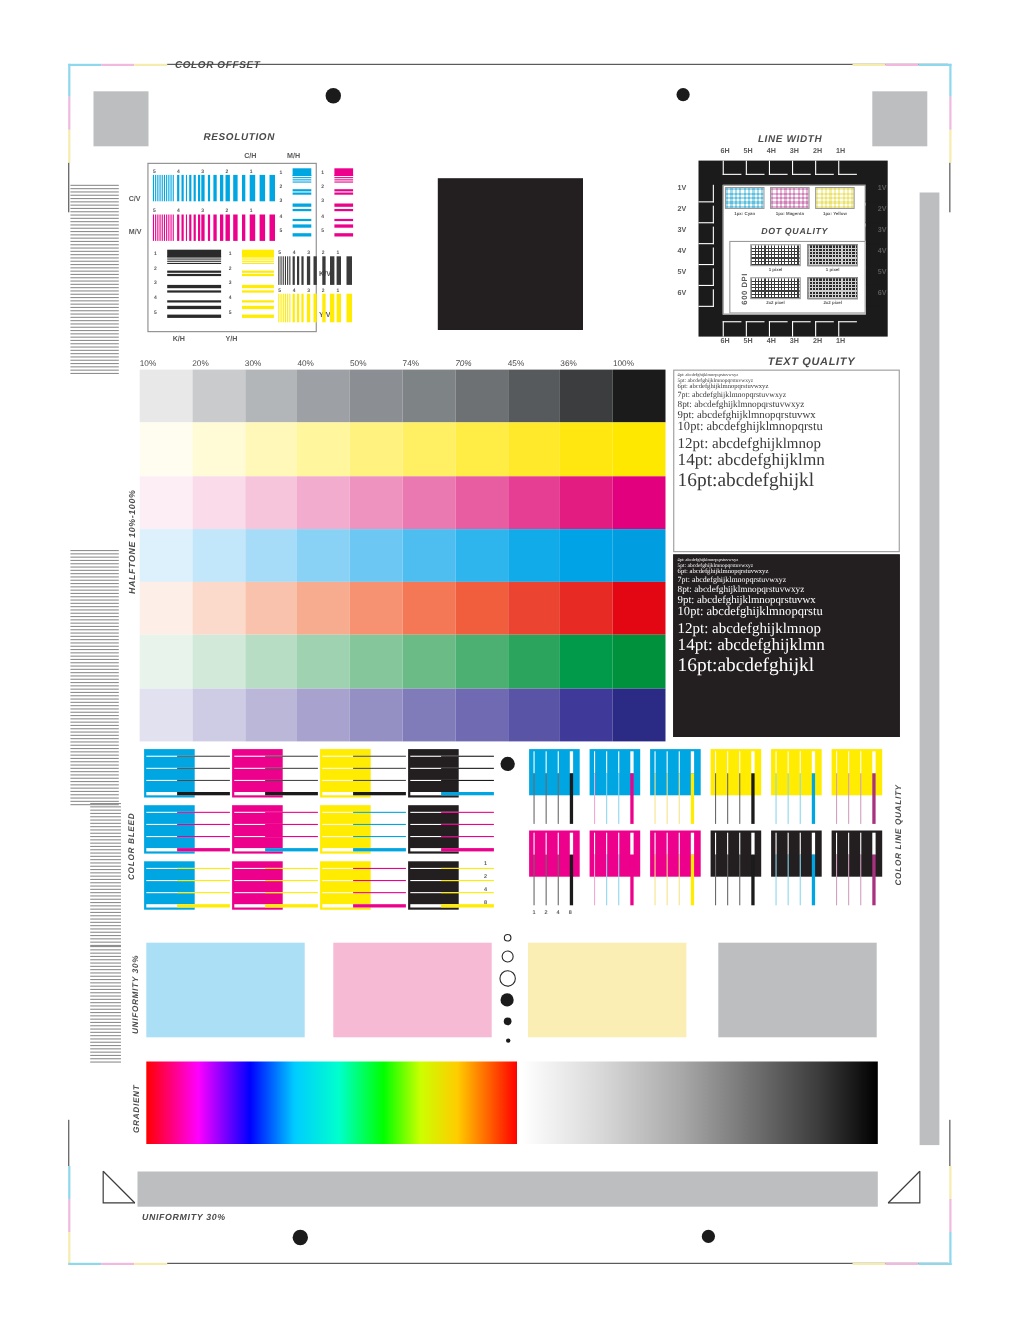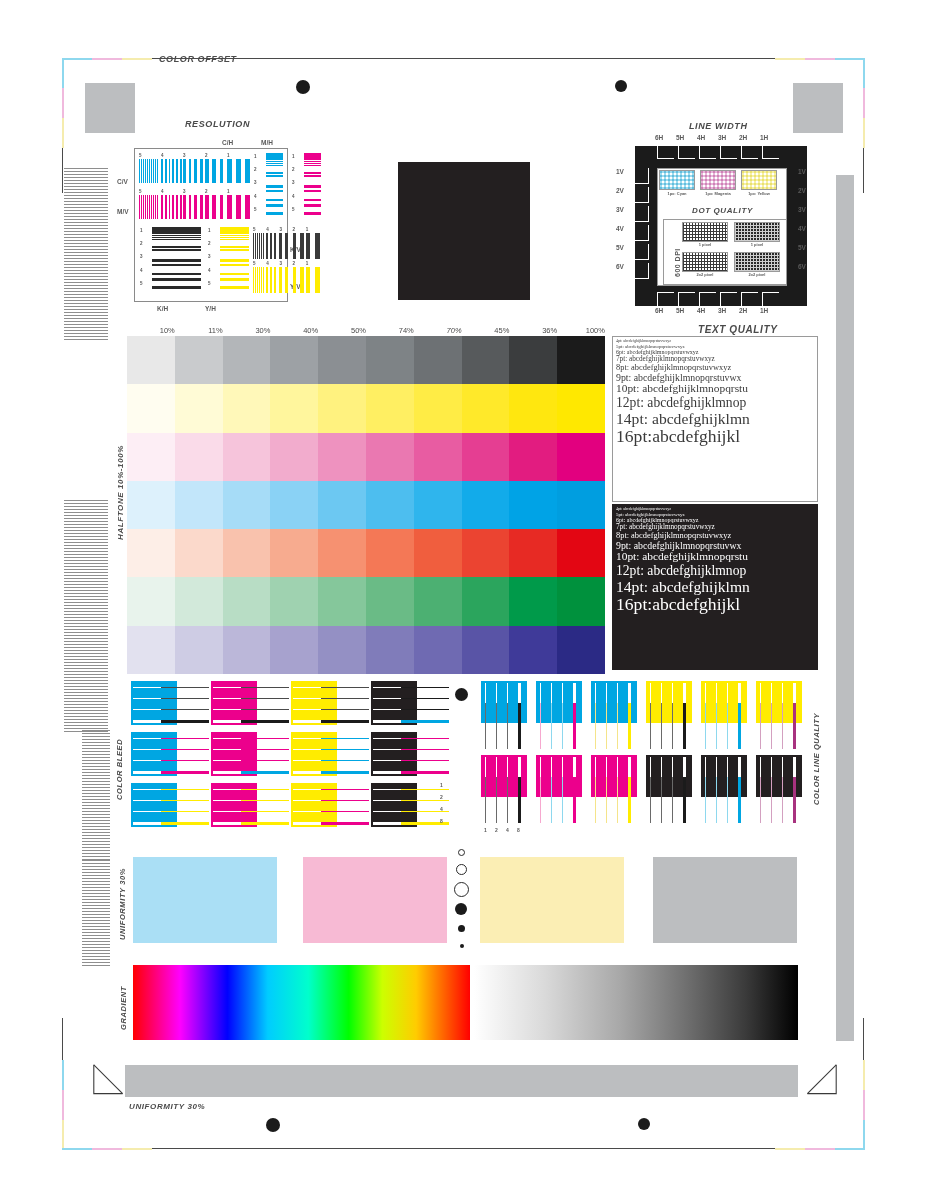--- a/index.html
+++ b/index.html
@@ -27,21 +27,21 @@
   .resbox{position:absolute;border:1px solid #8a8a8a;background:#fff;}
 
   
   .lwbox{position:absolute;background:#1b1b1b;}
   .lwinner{position:absolute;background:#fff;border:1px solid #9a9a9a;}
   .tick{position:absolute;border-left:1px solid #1b1b1b;border-bottom:1px solid #1b1b1b;}
   .tickT{position:absolute;border-left:1px solid #fff;border-bottom:1px solid #fff;}
   .swatch{position:absolute;border:1px solid #9a9a9a;}
   .dotbox{position:absolute;border:1px solid #9a9a9a;}
   .pctrow{position:absolute;display:flex;}
-  .pctrow span{text-align:right;font-size:7.5px;color:#4b4b4b;}
+  .pctrow span{text-align:left;font-size:7.5px;color:#4b4b4b;}
 
   
   .tqbox{position:absolute;border:1px solid #9a9a9a;background:#fff;
          font-family:"Liberation Serif",serif;overflow:hidden;}
   .tqbox.inv{background:#231f20;border-color:#231f20;color:#fff;}
   .tqbox div{white-space:nowrap;line-height:1.02;}
 
   
   .cell{position:absolute;}
   .patch{position:absolute;}
@@ -667,21 +667,21 @@
       background-image:repeating-linear-gradient(90deg, #cfcfcf 0 1px, transparent 1px 3px),
                        repeating-linear-gradient(0deg, #cfcfcf 0 1px, transparent 1px 3px);
       box-sizing:border-box;"></div>
         <div class="tiny" style="position:absolute;left:0;top:20px;width:46px;font-size:4px;text-align:center;">2x2 pixel</div>
       </div>
     </div>
 
   <div class="lbl vlabel abs" style="left:116px;top:540px;transform:rotate(-90deg);font-size:8px;">HALFTONE 10%-100%</div>
   <div class="pctrow" id="ht-pcts" style="left:127px;top:326px;width:478px;">
       <span style="width:47.8px;display:block;">10%</span>
-      <span style="width:47.8px;display:block;">11%</span>
+      <span style="width:47.8px;display:block;">20%</span>
       <span style="width:47.8px;display:block;">30%</span>
       <span style="width:47.8px;display:block;">40%</span>
       <span style="width:47.8px;display:block;">50%</span>
       <span style="width:47.8px;display:block;">74%</span>
       <span style="width:47.8px;display:block;font-style:italic;">70%</span>
       <span style="width:47.8px;display:block;">45%</span>
       <span style="width:47.8px;display:block;">36%</span>
       <span style="width:47.8px;display:block;">100%</span>
     </div>
   <div id="ht-grid" style="position:absolute;left:127px;top:336px;width:478px;height:338px;">

